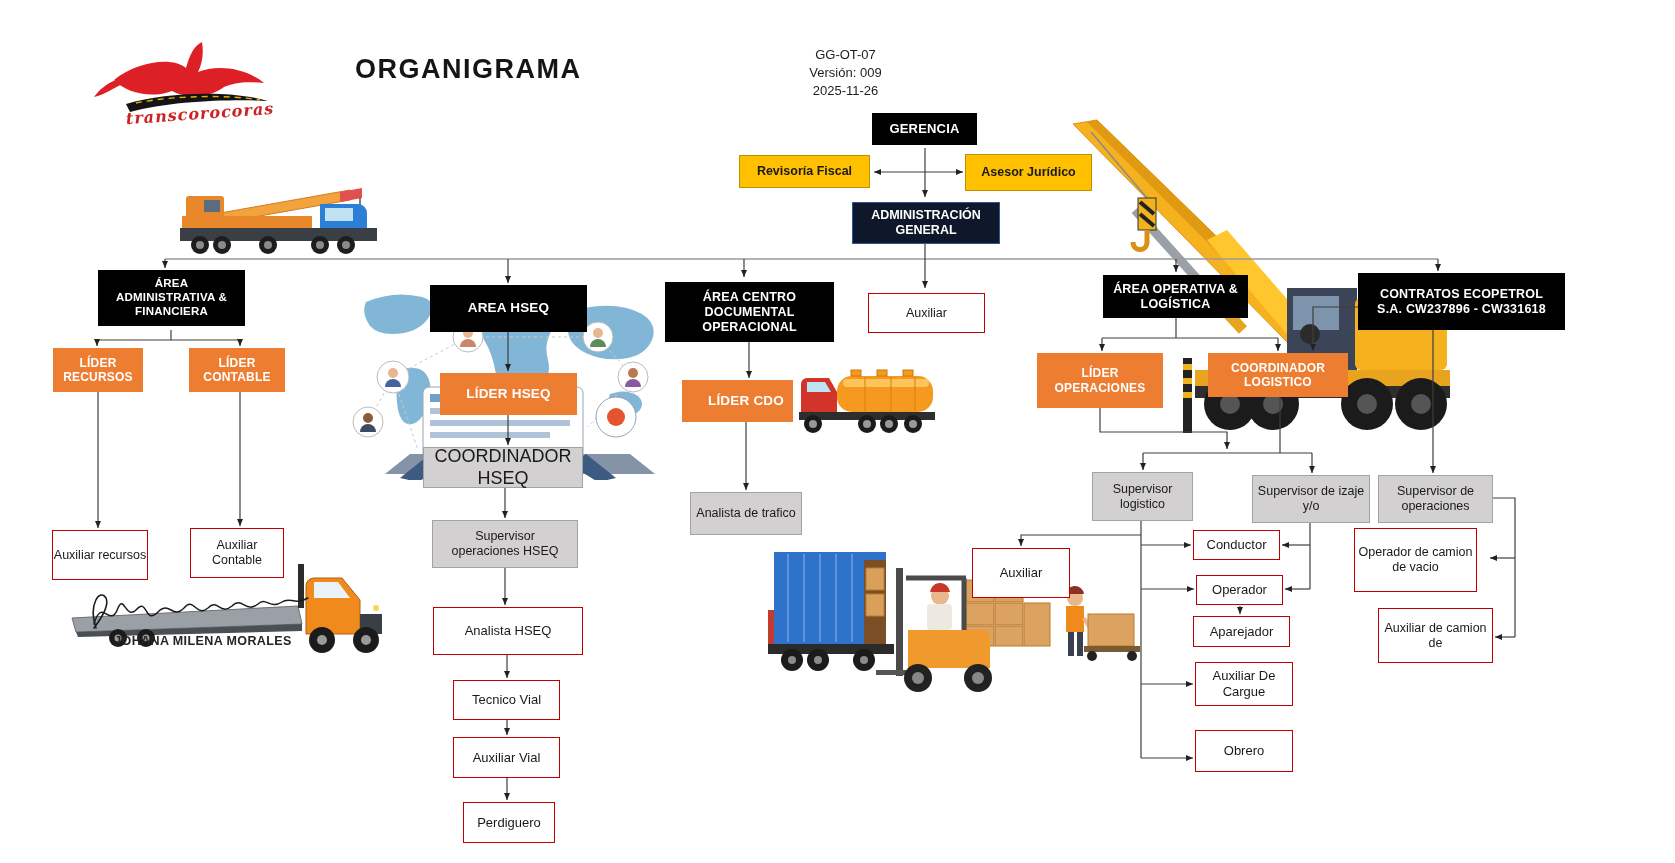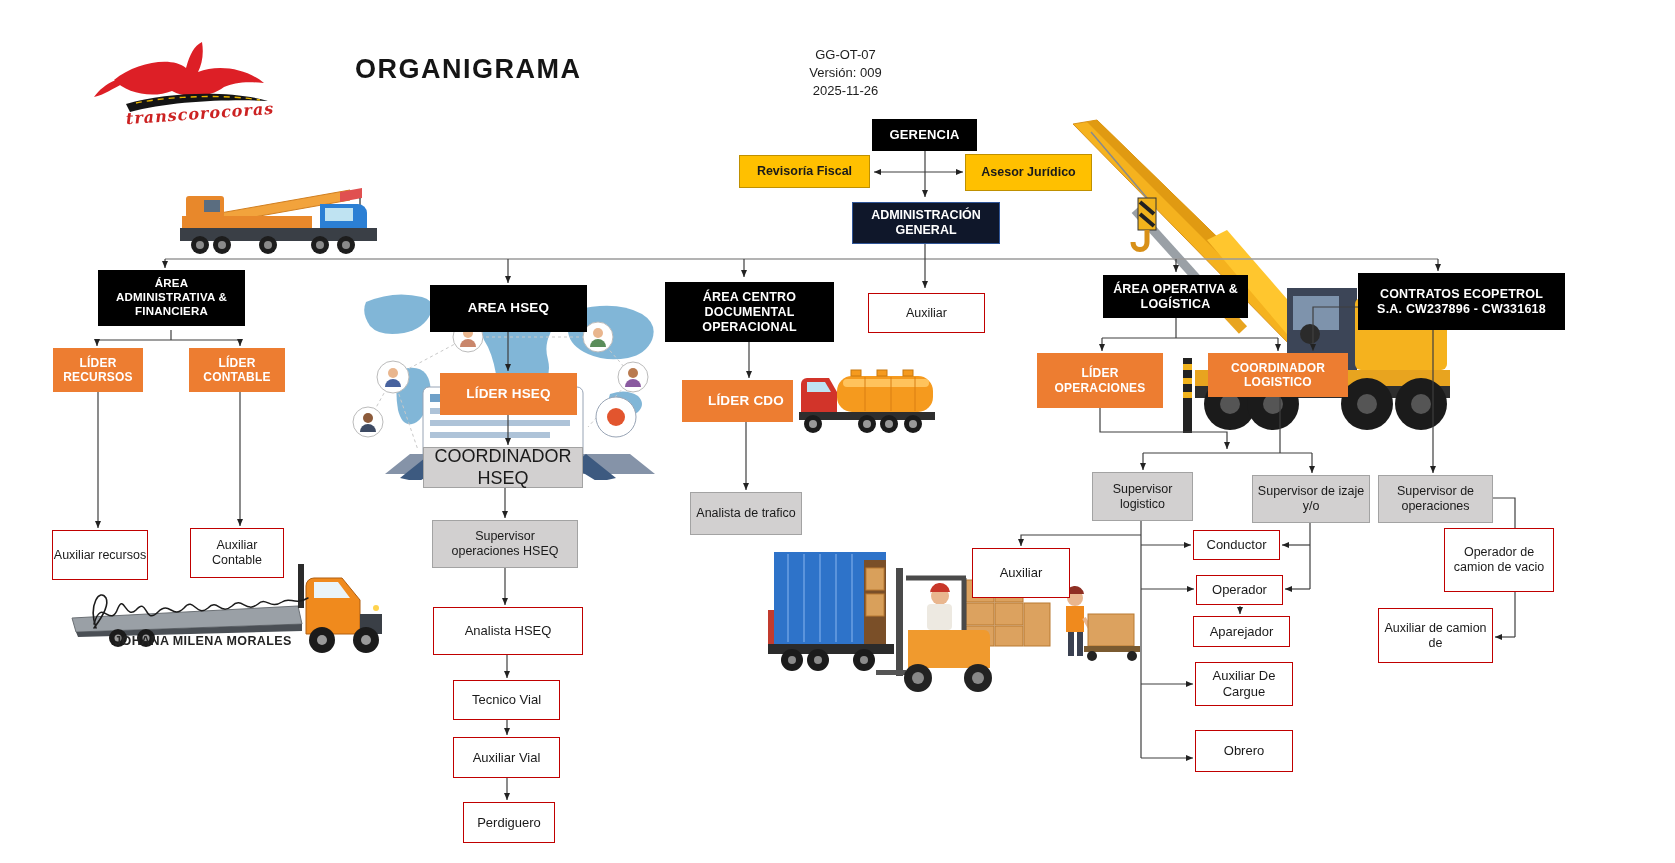--- a/index.html
+++ b/index.html
@@ -338,21 +338,21 @@
       <path d="M1310,523 V589"></path>
       <path d="M1310,545 H1282" marker-end="url(#ah)"></path>
       <path d="M1310,589 H1285" marker-end="url(#ah)"></path>
       <path d="M1240,606 V614" marker-end="url(#ah)"></path>
       <path d="M1493,498 H1515 V637"></path>
       <path d="M1515,558 H1490" marker-end="url(#ah)"></path>
       <path d="M1515,637 H1495" marker-end="url(#ah)"></path>
     </g>
   </svg>
 
-  <div class="node nb" style="left:872px;top:119px;width:105px;height:32px;font-size:13px">
+  <div class="node nb" style="left:872px;top:113px;width:105px;height:32px;font-size:13px">
       <span>GERENCIA</span>
     </div>
   <div class="node yb" style="left:739px;top:155px;width:131px;height:33px">
       <span>Revisoría Fiscal</span>
     </div>
   <div class="node yb" style="left:965px;top:154px;width:127px;height:37px">
       <span>Asesor Jurídico</span>
     </div>
   <div class="node bb" style="left:852px;top:202px;width:148px;height:42px">
       <span>ADMINISTRACIÓN GENERAL</span>
@@ -447,21 +447,21 @@
     </div>
   <div class="node wb" style="left:1193px;top:616px;width:97px;height:31px;font-size:13px">
       <span>Aparejador</span>
     </div>
   <div class="node wb" style="left:1195px;top:662px;width:98px;height:44px;font-size:13px">
       <span>Auxiliar De Cargue</span>
     </div>
   <div class="node wb" style="left:1195px;top:730px;width:98px;height:42px;font-size:13px">
       <span>Obrero</span>
     </div>
-  <div class="node wb" style="left:1444px;top:528px;width:110px;height:64px">
+  <div class="node wb" style="left:1354px;top:528px;width:123px;height:64px">
       <span>Operador de camion de vacio</span>
     </div>
   <div class="node wb" style="left:1378px;top:608px;width:115px;height:55px">
       <span>Auxiliar de camion de</span>
     </div>
 
   <div id="sig">
     <svg width="230" height="50" viewBox="0 0 230 50">
       <path d="M10,44 C2,20 14,4 20,14 C24,22 14,36 8,44" stroke="#1c1c1c" stroke-width="1.6" fill="none" stroke-linecap="round"></path>
       <path d="M8,40 C16,12 24,46 32,24 C38,10 40,36 50,26 C62,12 58,42 72,28 C84,16 86,36 98,24 C108,12 110,34 122,24 C132,14 134,32 146,22 C156,12 160,30 172,20 C180,12 184,26 196,18 C204,12 208,22 222,14" stroke="#1c1c1c" stroke-width="1.5" fill="none" stroke-linecap="round"></path>

